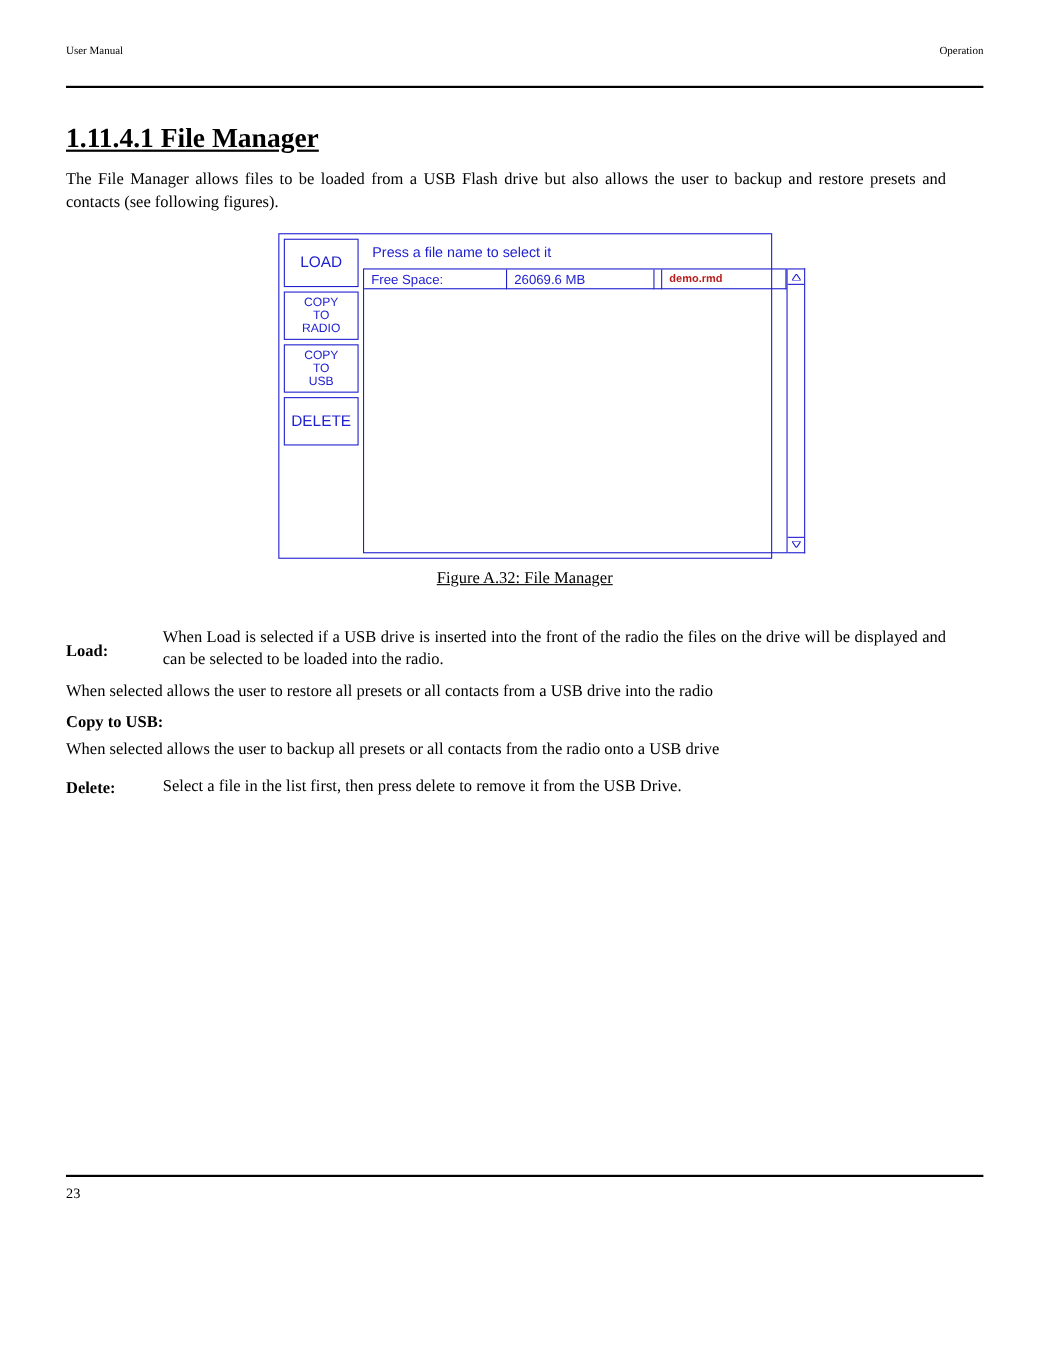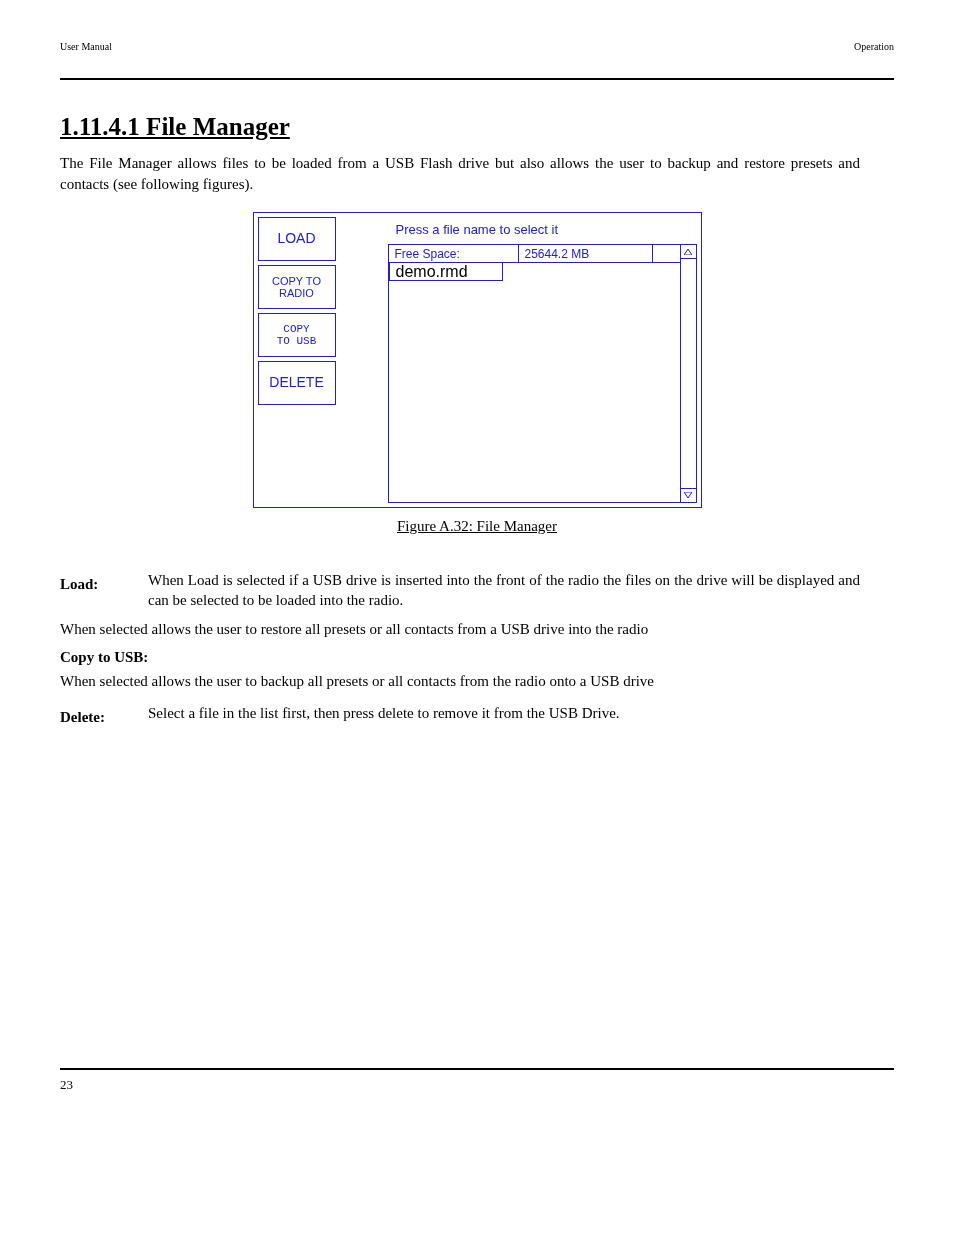--- a/index.html
+++ b/index.html
@@ -37,21 +37,20 @@
     text-align: justify;
     max-width: 800px;
   }
   
   .fm-outer {
     width: 449px;
     height: 296px;
     border: 1.5px solid #2020d0;
     margin: 0 auto 8px auto;
     display: flex;
-    gap: 48px;
   }
   .fm-sidebar {
     width: 86px;
     padding: 4px;
     display: flex;
     flex-direction: column;
     gap: 4px;
   }
   .fm-sidebar-btn {
     border: 1px solid #2020d0;
@@ -76,21 +75,21 @@
     font-style: normal;
   }
   .fm-table-wrap {
     display: flex;
     flex: 1;
   }
   .fm-table {
     flex: 1;
     border: 1px solid #2020d0;
     display: flex;
-    flex-direction: column;
+    flex-direction: row;
   }
   .fm-thead {
     display: flex;
     height: 18px;
     font-size: 12px;
     color: #2020d0;
   }
   .fm-thead .col {
     border-right: 1px solid #2020d0;
     border-bottom: 1px solid #2020d0;
@@ -98,22 +97,23 @@
     align-items: center;
     padding-left: 6px;
   }
   .fm-thead .col:last-child { border-right: none; }
   .col-a { flex: 0 0 130px; }
   .col-b { flex: 0 0 134px; }
   .col-c { flex: 1; }
   .fm-row {
     display: flex;
     height: 18px;
-    font-size: 16px;
-    color: #000000;
+    font-size: 10px;
+    color: #b91c1c;
+    font-weight: bold;
   }
   .fm-row .cell {
     padding-left: 6px;
     display: flex;
     align-items: center;
   }
   .fm-row .cell-a {
     flex: 0 0 114px;
     border: 1px solid #2020d0;
     border-top: none;
@@ -144,21 +144,21 @@
     text-decoration: underline;
     margin-bottom: 30px;
   }
   dl.defs {
     font-family: "Times New Roman", Times, serif;
     font-size: 15px;
     max-width: 800px;
   }
   dl.defs dt { font-weight: bold; margin-top: 8px; }
   dl.defs dd { margin-left: 0; margin-top: 4px; text-align: justify; }
-  .defs-row { display: flex; gap: 18px; margin: 8px 0; }
+  .defs-row { display: flex; gap: 18px; margin: 8px 0; align-items: center; }
   .defs-row dt { flex: 0 0 70px; font-weight: bold; }
   .defs-row dd { flex: 1; margin: 0; text-align: justify; }
   .footer {
     margin-top: 340px;
   }
   .hr-thick2 { border-top: 2px solid #000; margin-bottom: 6px; }
   .footrow {
     display: flex;
     justify-content: space-between;
     font-family: "Times New Roman", Times, serif;
@@ -175,30 +175,30 @@
 <div class="hr-thick"></div>
 
 <div class="section-title">1.11.4.1  File Manager</div>
 
 <p class="para">The File Manager allows files to be loaded from a USB Flash drive but also allows the user to backup and restore presets and contacts (see following figures).</p>
 
 <div class="fm-outer">
   <div class="fm-sidebar">
     <div class="fm-sidebar-btn">LOAD</div>
     <div class="fm-sidebar-btn" style="font-size:11px;line-height:1.1;text-align:center;padding:13px;">COPY TO RADIO</div>
-    <div class="fm-sidebar-btn" style="font-size:11px;line-height:1.1;text-align:center;padding:18px;font-family:Liberation Mono, monospace;">COPY TO USB</div>
+    <div class="fm-sidebar-btn" style="font-size:11px;line-height:1.1;text-align:center;padding:18px;">COPY TO USB</div>
     <div class="fm-sidebar-btn">DELETE</div>
   </div>
   <div class="fm-main">
     <div class="fm-instr">Press a file name to select it</div>
     <div class="fm-table-wrap">
       <div class="fm-table">
         <div class="fm-thead">
           <div class="col col-a">Free Space:</div>
-          <div class="col col-b">25644.2 MB</div>
+          <div class="col col-b">26069.6 MB</div>
           <div class="col col-c"></div>
         </div>
         <div class="fm-row">
           <div class="cell cell-a">demo.rmd</div>
         </div>
       </div>
       <div class="fm-scroll">
         <div class="arrow">
           <svg width="8" height="6" viewBox="0 0 8 6">
               <polygon points="4,0 8,6 0,6" fill="none" stroke="#2020d0" stroke-width="1"></polygon>

